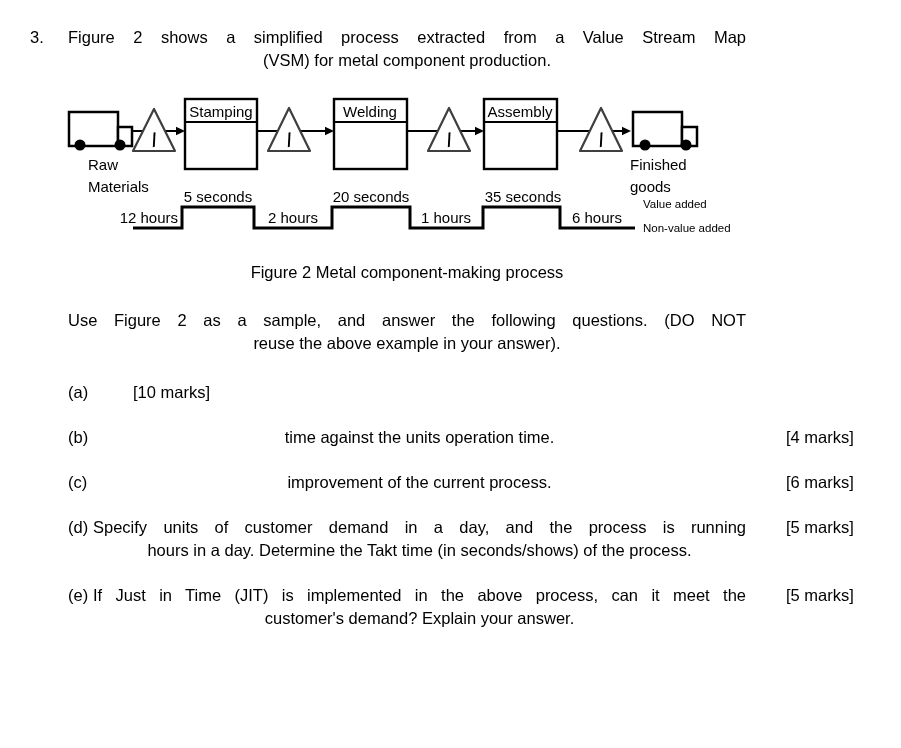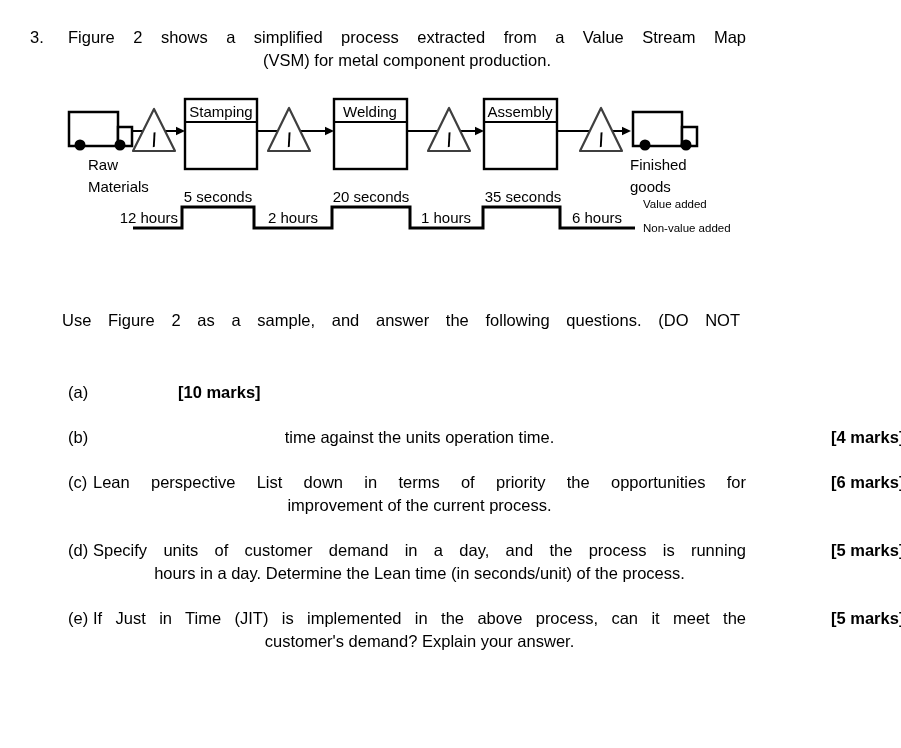--- a/index.html
+++ b/index.html
@@ -58,38 +58,38 @@
     position: absolute;
     top: 261px;
     left: 68px;
     width: 678px;
     text-align: center;
   }
 
   .instructions {
     position: absolute;
     top: 309px;
-    left: 62px;
+    left: 68px;
     width: 678px;
   }
 
   .questions {
     position: absolute;
     top: 381px;
     left: 68px;
     width: 824px;
   }
   .question {
     display: flex;
     align-items: flex-start;
     margin-bottom: 22px;
   }
   .q-id { flex: none; width: 25px; }
   .q-lines { flex: none; width: 653px; }
-  .q-marks { flex: none; margin-left: 85px; white-space: nowrap; font-weight: bold; }
+  .q-marks { flex: none; margin-left: 40px; white-space: nowrap; }
 </style>
 </head>
 <body>
 
 <div class="page">
 
   <div class="heading">
     <div class="num">3.</div>
     <div class="lines">
       <div class="jline">Figure 2 shows a simplified process extracted from a Value Stream Map</div>
@@ -168,54 +168,55 @@
     <text class="time-label" x="293" y="223" text-anchor="middle">2 hours</text>
     <text class="time-label" x="371" y="202" text-anchor="middle">20 seconds</text>
     <text class="time-label" x="446" y="223" text-anchor="middle">1 hours</text>
     <text class="time-label" x="523" y="202" text-anchor="middle">35 seconds</text>
     <text class="time-label" x="597" y="223" text-anchor="middle">6 hours</text>
 
     <text class="legend-label" x="643" y="208">Value added</text>
     <text class="legend-label" x="643" y="232">Non-value added</text>
   </svg>
 
+  <div class="caption">Figure 2 Metal component-making process</div>
 
   <div class="instructions">
     <div class="jline">Use Figure 2 as a sample, and answer the following questions. (DO NOT</div>
+    <div class="lline">reuse the above example in your answer).</div>
   </div>
 
   <div class="questions">
 
     <div class="question">
       <div class="q-id">(a)</div>
       <div class="q-marks">[10 marks]</div>
     </div>
 
     <div class="question">
       <div class="q-id">(b)</div>
       <div class="q-lines">
         <div class="lline">time against the units operation time.</div>
       </div>
       <div class="q-marks">[4 marks]</div>
     </div>
 
     <div class="question">
       <div class="q-id">(c)</div>
       <div class="q-lines">
-        <div class="jline">Lean perspective List down in terms of priority the opportunities for</div>
         <div class="lline">improvement of the current process.</div>
       </div>
       <div class="q-marks">[6 marks]</div>
     </div>
 
     <div class="question">
       <div class="q-id">(d)</div>
       <div class="q-lines">
         <div class="jline">Specify units of customer demand in a day, and the process is running</div>
-        <div class="lline">hours in a day. Determine the Lean time (in seconds/unit) of the process.</div>
+        <div class="lline">hours in a day. Determine the Takt time (in seconds/shows) of the process.</div>
       </div>
       <div class="q-marks">[5 marks]</div>
     </div>
 
     <div class="question">
       <div class="q-id">(e)</div>
       <div class="q-lines">
         <div class="jline">If Just in Time (JIT) is implemented in the above process, can it meet the</div>
         <div class="lline">customer's demand? Explain your answer.</div>
       </div>

